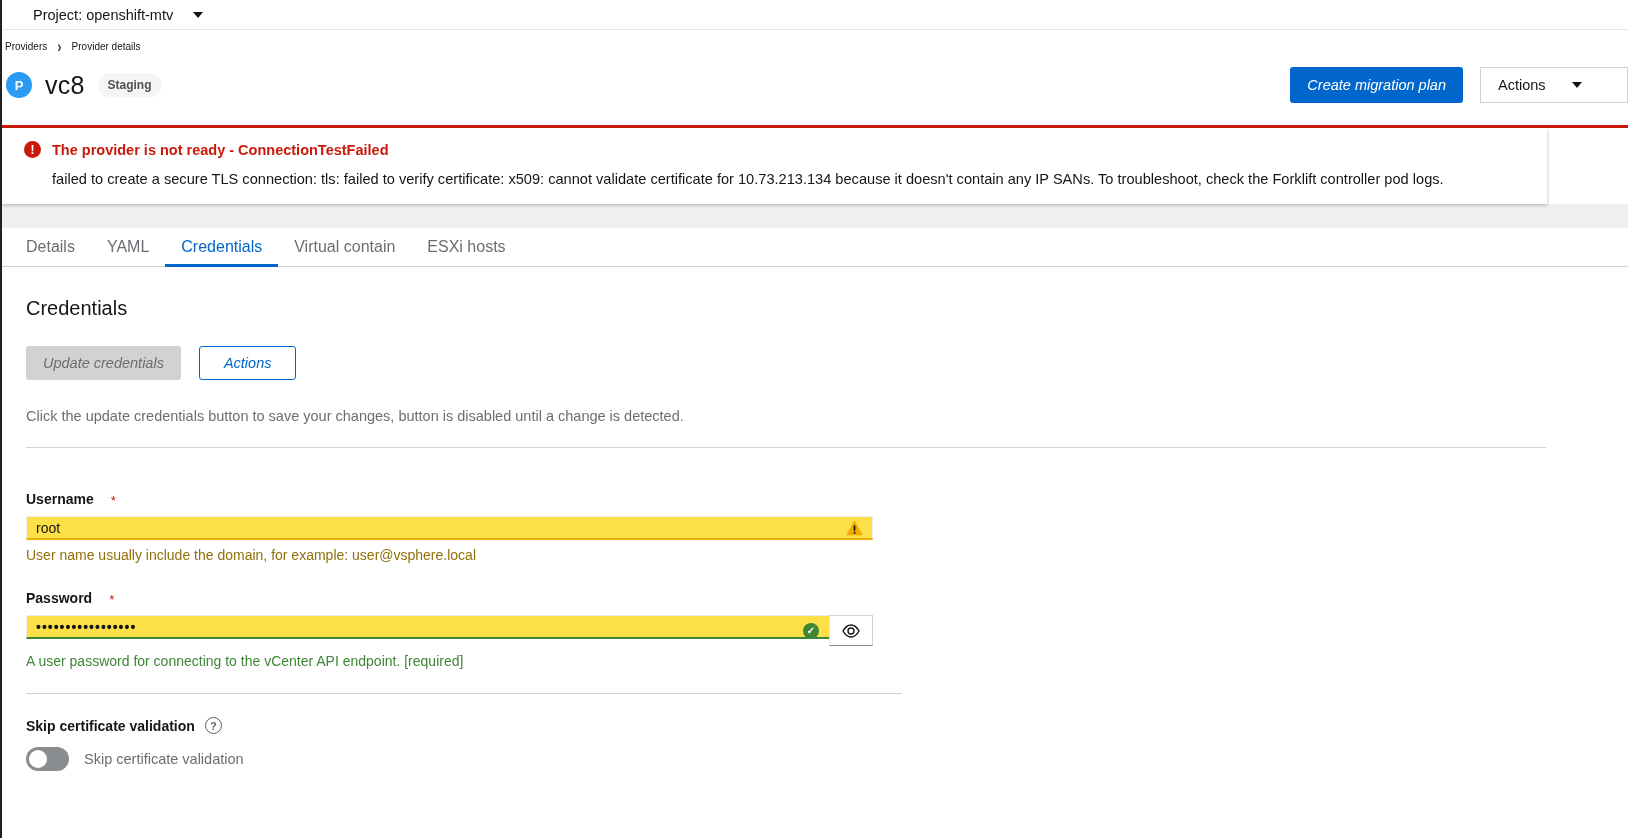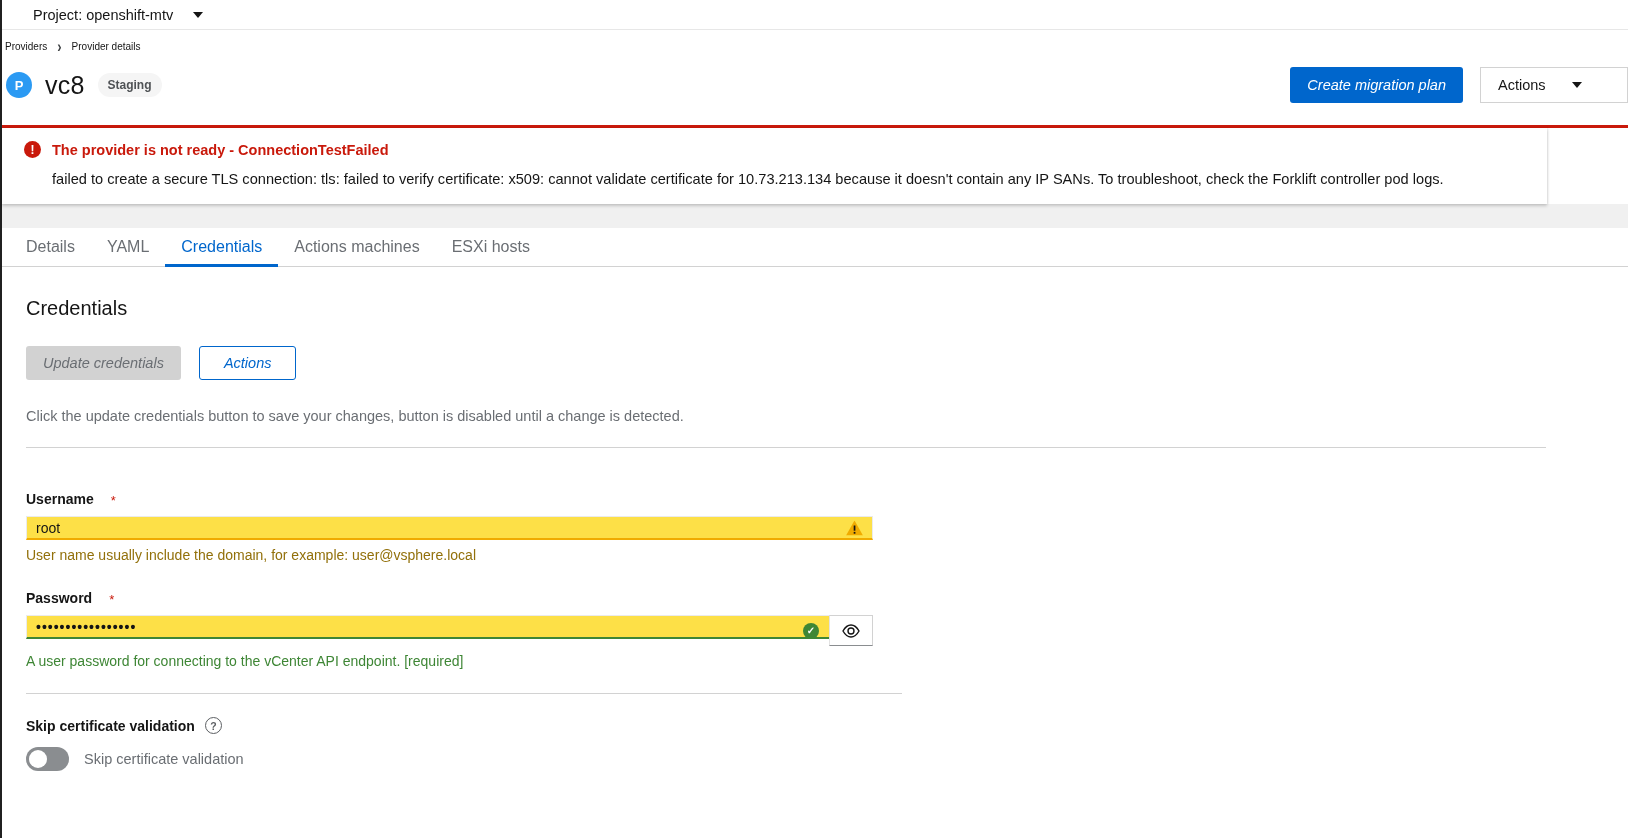--- a/index.html
+++ b/index.html
@@ -134,21 +134,21 @@
     </div>
     <p class="alert-desc">failed to create a secure TLS connection: tls: failed to verify certificate: x509: cannot validate certificate for 10.73.213.134 because it doesn't contain any IP SANs. To troubleshoot, check the Forklift controller pod logs.</p>
   </div>
 
   <div class="gray-gap"></div>
 
   <div class="tabs">
     <button class="tab">Details</button>
     <button class="tab">YAML</button>
     <button class="tab active">Credentials</button>
-    <button class="tab">Actions machines</button>
+    <button class="tab">Virtual contain</button>
     <button class="tab">ESXi hosts</button>
   </div>
 
   <div class="content">
     <h2 class="section-title">Credentials</h2>
 
     <div class="btn-row">
       <button class="btn btn-disabled" disabled="">Update credentials</button>
       <button class="btn btn-secondary">Actions</button>
     </div>

